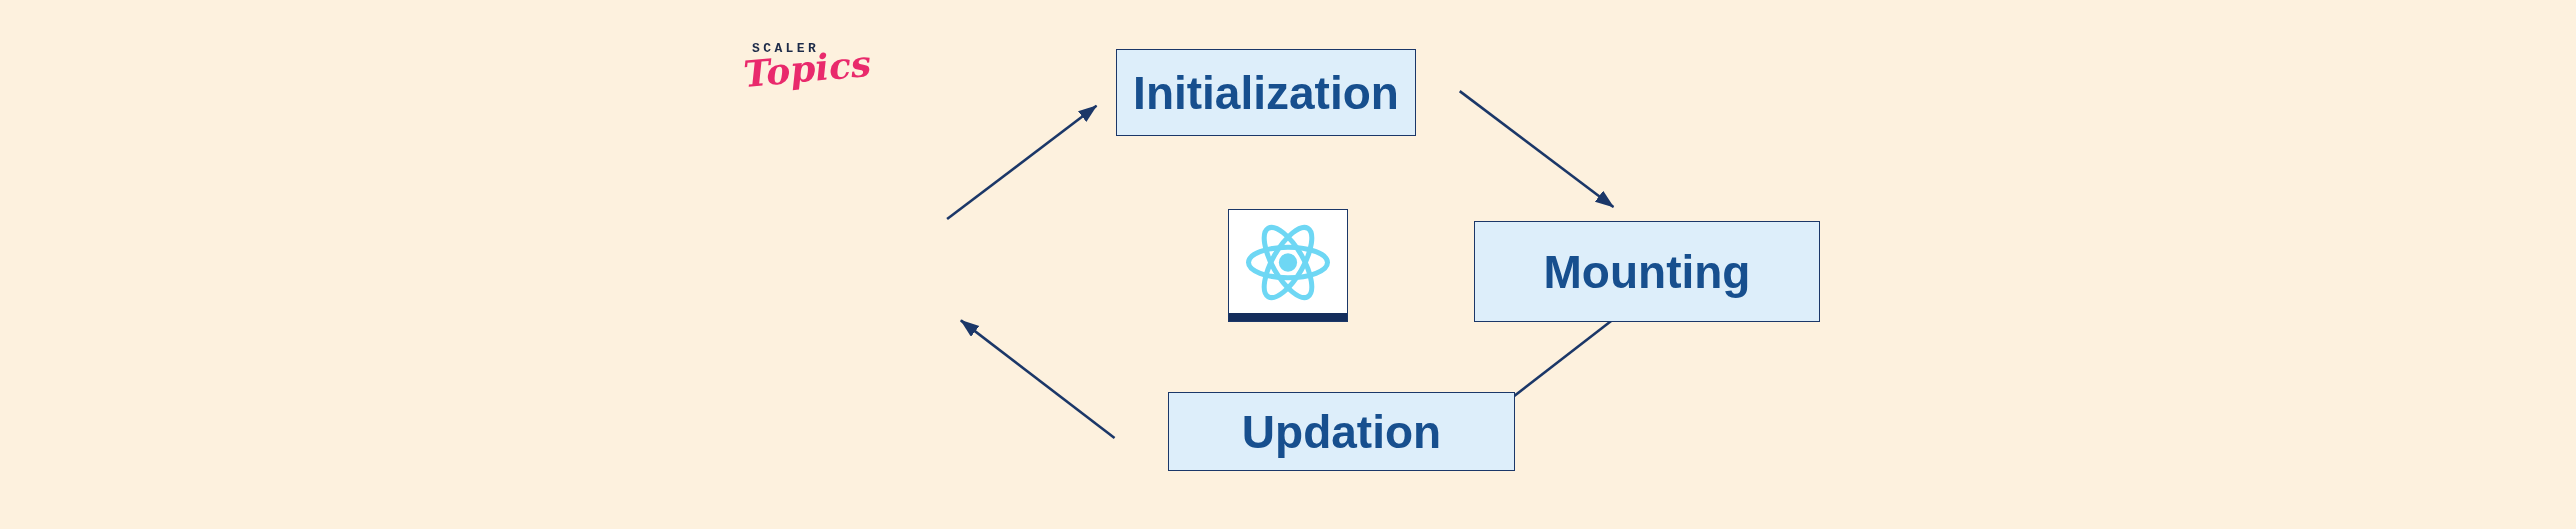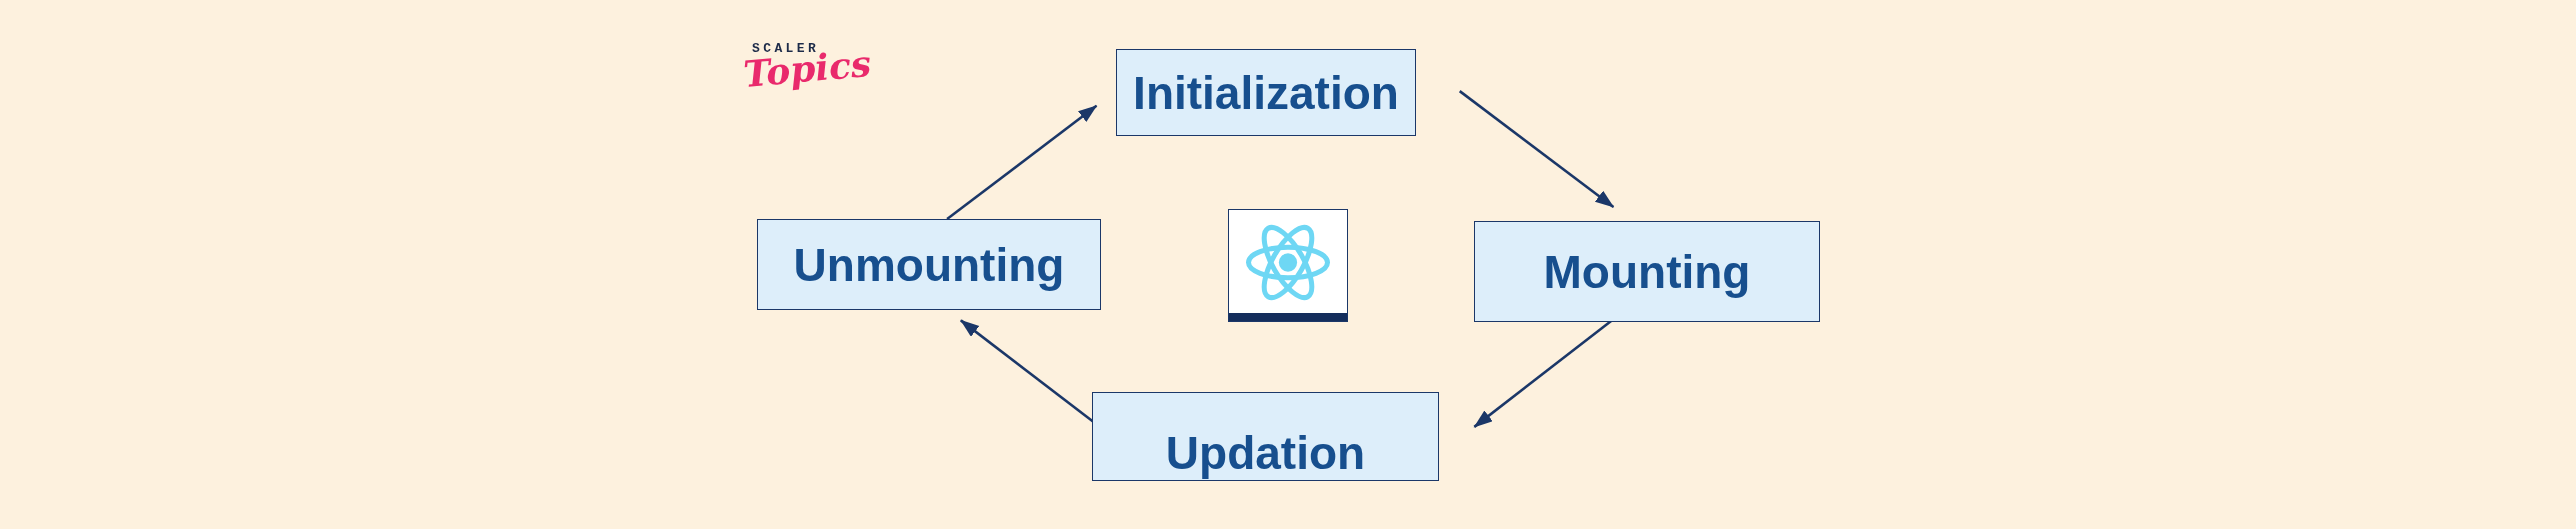--- a/index.html
+++ b/index.html
@@ -47,21 +47,21 @@
     border: 1.7px solid var(--node-border, #1b3768);
     color: var(--node-text, #174f8e);
     font-size: 46px;
     font-weight: bold;
     display: flex;
     align-items: center;
     justify-content: center;
   }
   .node-initialization { left: 1116px; top: 49px;  width: 300px; height: 87px; }
   .node-mounting       { left: 1474px; top: 221px; width: 346px; height: 101px; }
-  .node-updation       { left: 1092px; top: 392px; width: 347px; height: 89px; align-items: flex-end; }
+  .node-updation       { left: 1168px; top: 392px; width: 347px; height: 79px; }
   .node-unmounting     { left: 757px;  top: 219px; width: 344px; height: 91px; }
 
   
   .react-card {
     position: absolute;
     left: 1228px;
     top: 209px;
     width: 120px;
     height: 113px;
     box-sizing: border-box;
@@ -112,23 +112,20 @@
 
   <div class="node node-initialization">
     <span>Initialization</span>
   </div>
   <div class="node node-mounting">
     <span>Mounting</span>
   </div>
   <div class="node node-updation">
     <span>Updation</span>
   </div>
-  <div class="node node-unmounting">
-    <span>Unmounting</span>
-  </div>
 
   <div class="react-card">
     <svg width="88" height="79" viewBox="-11.8 -10.6 23.6 21.2">
       <circle cx="0" cy="0" r="2.45" style="fill: var(--react-cyan, #6ed7f4);"></circle>
       <g style="stroke: var(--react-cyan, #6ed7f4); stroke-width: 1.35; fill: none;">
         <ellipse rx="10.6" ry="4.1"></ellipse>
         <ellipse rx="10.6" ry="4.1" transform="rotate(60)"></ellipse>
         <ellipse rx="10.6" ry="4.1" transform="rotate(120)"></ellipse>
       </g>
     </svg>

